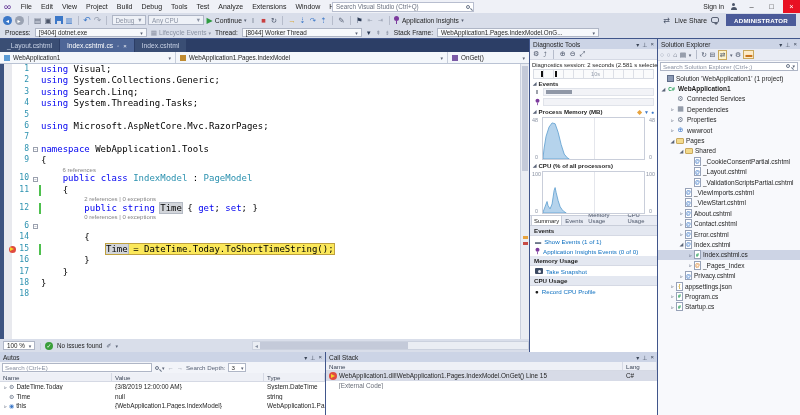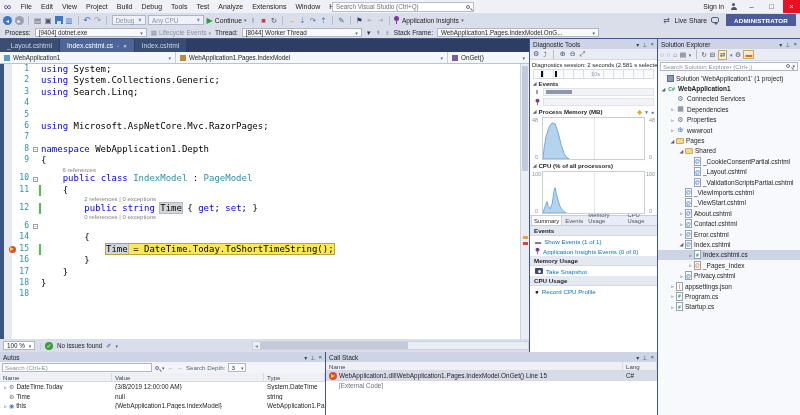--- a/index.html
+++ b/index.html
@@ -272,41 +272,42 @@
         <span class="dd">▾</span>
     </div>
   </div>
   <div class="editor-body">
     <div id="code-rows">
         <div class="crow">
           <span class="cmargin"></span>
           <span class="cnum">1</span>
           <span class="cout"></span>
           <span class="cchg"></span>
-          <span class="ctext"><span class="sk">using</span><span class="sp"> System;</span></span>
+          <span class="ctext"><span class="sk">using</span><span class="sp"> Visual;</span></span>
         </div>
         <div class="crow">
           <span class="cmargin"></span>
           <span class="cnum">2</span>
           <span class="cout"></span>
           <span class="cchg"></span>
           <span class="ctext"><span class="sk">using</span><span class="sp"> System.Collections.Generic;</span></span>
         </div>
         <div class="crow">
           <span class="cmargin"></span>
           <span class="cnum">3</span>
           <span class="cout"></span>
           <span class="cchg"></span>
           <span class="ctext"><span class="sk">using</span><span class="sp"> Search.Linq;</span></span>
         </div>
         <div class="crow">
           <span class="cmargin"></span>
           <span class="cnum">4</span>
           <span class="cout"></span>
           <span class="cchg"></span>
+          <span class="ctext"><span class="sk">using</span><span class="sp"> System.Threading.Tasks;</span></span>
         </div>
         <div class="crow">
           <span class="cmargin"></span>
           <span class="cnum">5</span>
           <span class="cout"></span>
           <span class="cchg"></span>
         </div>
         <div class="crow">
           <span class="cmargin"></span>
           <span class="cnum">6</span>
@@ -321,21 +322,21 @@
           <span class="cchg"></span>
           <span class="ctext"></span>
         </div>
         <div class="crow">
           <span class="cmargin"></span>
           <span class="cnum">8</span>
           <span class="cout">
             <span class="obox">−</span>
           </span>
           <span class="cchg"></span>
-          <span class="ctext"><span class="sk">namespace</span><span class="sp"> WebApplication1.Depth</span></span>
+          <span class="ctext"><span class="sk">namespace</span><span class="sp"> WebApplication1.Tools</span></span>
         </div>
         <div class="crow">
           <span class="cmargin"></span>
           <span class="cnum">9</span>
           <span class="cout"></span>
           <span class="cchg"></span>
           <span class="ctext"><span class="sp">{</span></span>
         </div>
         <div class="lrow">
           <span class="cmargin"></span>

